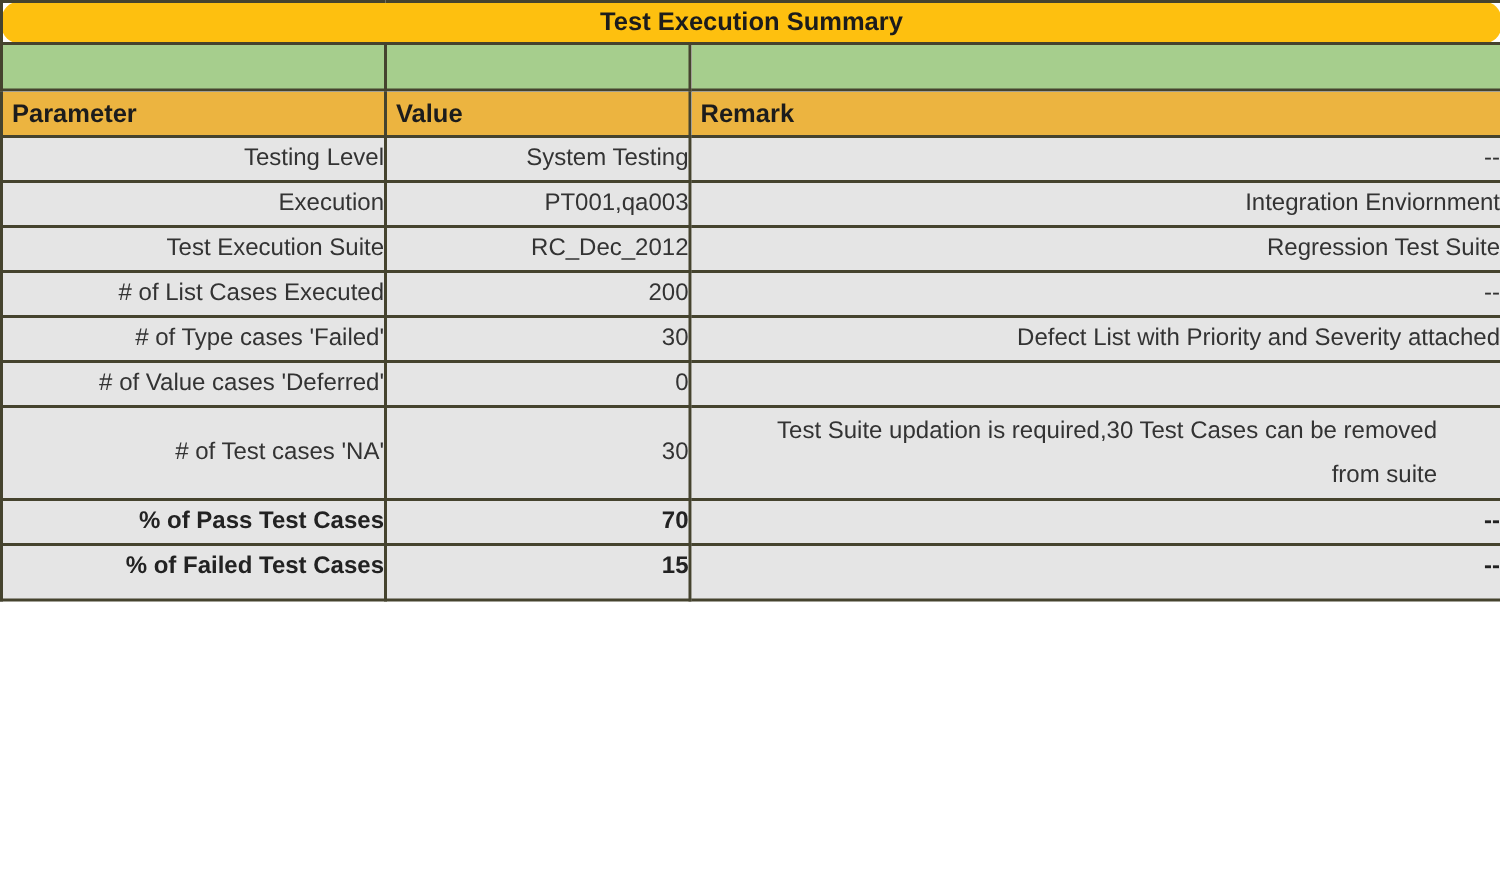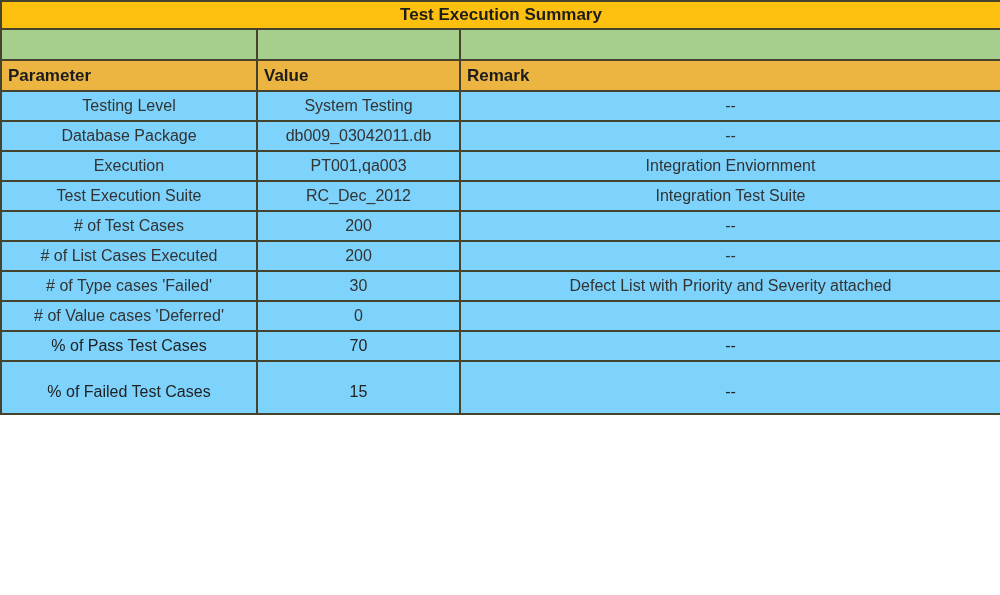--- a/index.html
+++ b/index.html
@@ -26,60 +26,61 @@
     padding: 0;
   }
   
   .title-cell {
     background: #fec00f;
     color: #1c1c1c;
     font-size: 17px;
     font-weight: bold;
     text-align: center;
     height: 26px;
+    border-radius: 12px;
   }
   
   .green-cell {
     background: #a6ce8d;
     height: 29px;
   }
   
   .header-cell {
     background: #ecb440;
     color: #1c1c1c;
     font-size: 17px;
     font-weight: bold;
     text-align: left;
     padding-left: 6px;
     height: 29px;
   }
   
   .data-cell {
-    background: #7dd3fc;
+    background: #e5e5e5;
     color: #333333;
     font-size: 16px;
-    text-align: center;
+    text-align: right;
     height: 28px;
     line-height: 1.25;
   }
   tr.tall .data-cell {
     height: 60px;
   }
   tr.tall .remark-cell {
     padding: 0 42px;
     line-height: 29px;
   }
   tr.bold .data-cell {
-    font-weight: normal;
+    font-weight: bold;
     color: #222222;
   }
   tr.last .data-cell {
     height: 31px;
     vertical-align: top;
-    padding-top: 20px;
+    padding-top: 4px;
   }
 </style>
 </head>
 <body>
 
 <div class="sheet">
   <table class="summary">
     <colgroup>
       <col style="width:256px">
       <col style="width:203px">
@@ -102,54 +103,49 @@
       <td class="header-cell">Value</td>
       <td class="header-cell">Remark</td>
     </tr>
 
     <tr>
       <td class="data-cell parameter-cell">Testing Level</td>
       <td class="data-cell value-cell">System Testing</td>
       <td class="data-cell remark-cell">--</td>
     </tr>
     <tr>
-      <td class="data-cell parameter-cell">Database Package</td>
-      <td class="data-cell value-cell">db009_03042011.db</td>
-      <td class="data-cell remark-cell">--</td>
-    </tr>
-    <tr>
       <td class="data-cell parameter-cell">Execution</td>
       <td class="data-cell value-cell">PT001,qa003</td>
       <td class="data-cell remark-cell">Integration Enviornment</td>
     </tr>
     <tr>
       <td class="data-cell parameter-cell">Test Execution Suite</td>
       <td class="data-cell value-cell">RC_Dec_2012</td>
-      <td class="data-cell remark-cell">Integration Test Suite</td>
-    </tr>
-    <tr>
-      <td class="data-cell parameter-cell"># of Test Cases</td>
-      <td class="data-cell value-cell">200</td>
-      <td class="data-cell remark-cell">--</td>
+      <td class="data-cell remark-cell">Regression Test Suite</td>
     </tr>
     <tr>
       <td class="data-cell parameter-cell"># of List Cases Executed</td>
       <td class="data-cell value-cell">200</td>
       <td class="data-cell remark-cell">--</td>
     </tr>
     <tr>
       <td class="data-cell parameter-cell"># of Type cases 'Failed'</td>
       <td class="data-cell value-cell">30</td>
       <td class="data-cell remark-cell">Defect List with Priority and Severity attached</td>
     </tr>
     <tr>
       <td class="data-cell parameter-cell"># of Value cases 'Deferred'</td>
       <td class="data-cell value-cell">0</td>
       <td class="data-cell remark-cell"></td>
     </tr>
+    <tr class="tall">
+      <td class="data-cell parameter-cell"># of Test cases 'NA'</td>
+      <td class="data-cell value-cell">30</td>
+      <td class="data-cell remark-cell">Test Suite updation is required,30 Test Cases can be removed from suite</td>
+    </tr>
     <tr class="bold">
       <td class="data-cell parameter-cell">% of Pass Test Cases</td>
       <td class="data-cell value-cell">70</td>
       <td class="data-cell remark-cell">--</td>
     </tr>
     <tr class="bold last">
       <td class="data-cell parameter-cell">% of Failed Test Cases</td>
       <td class="data-cell value-cell">15</td>
       <td class="data-cell remark-cell">--</td>
     </tr>

